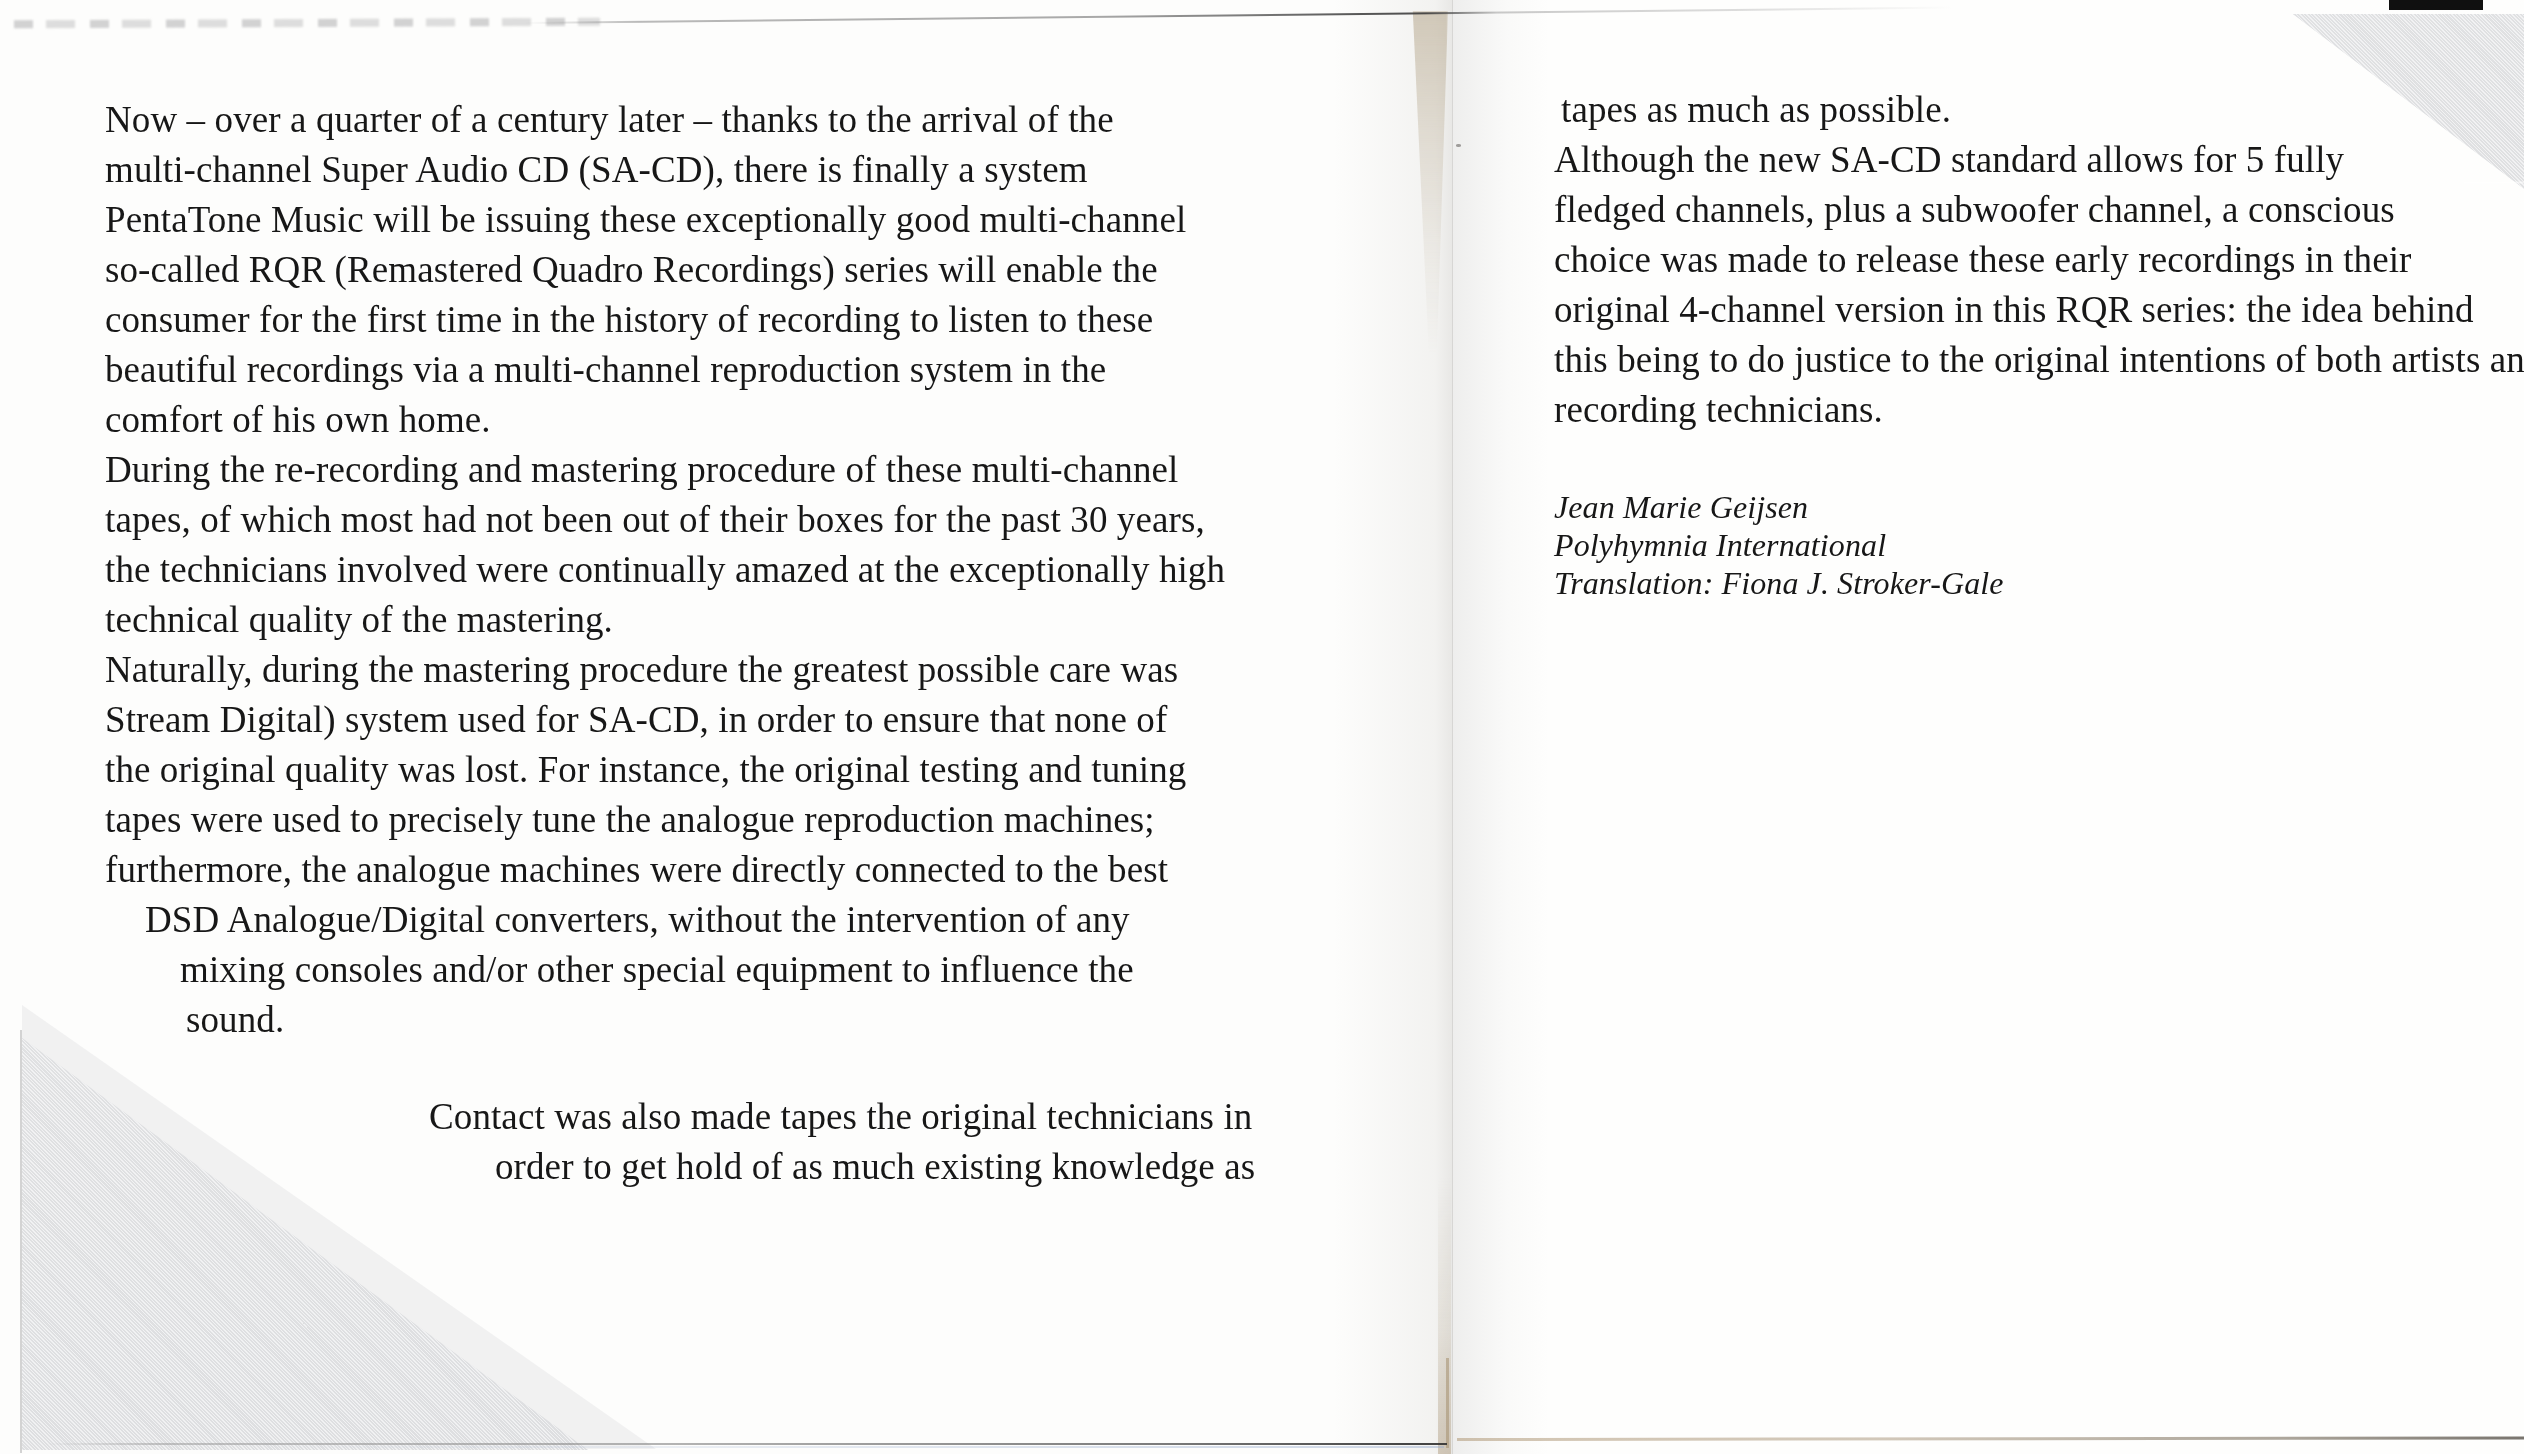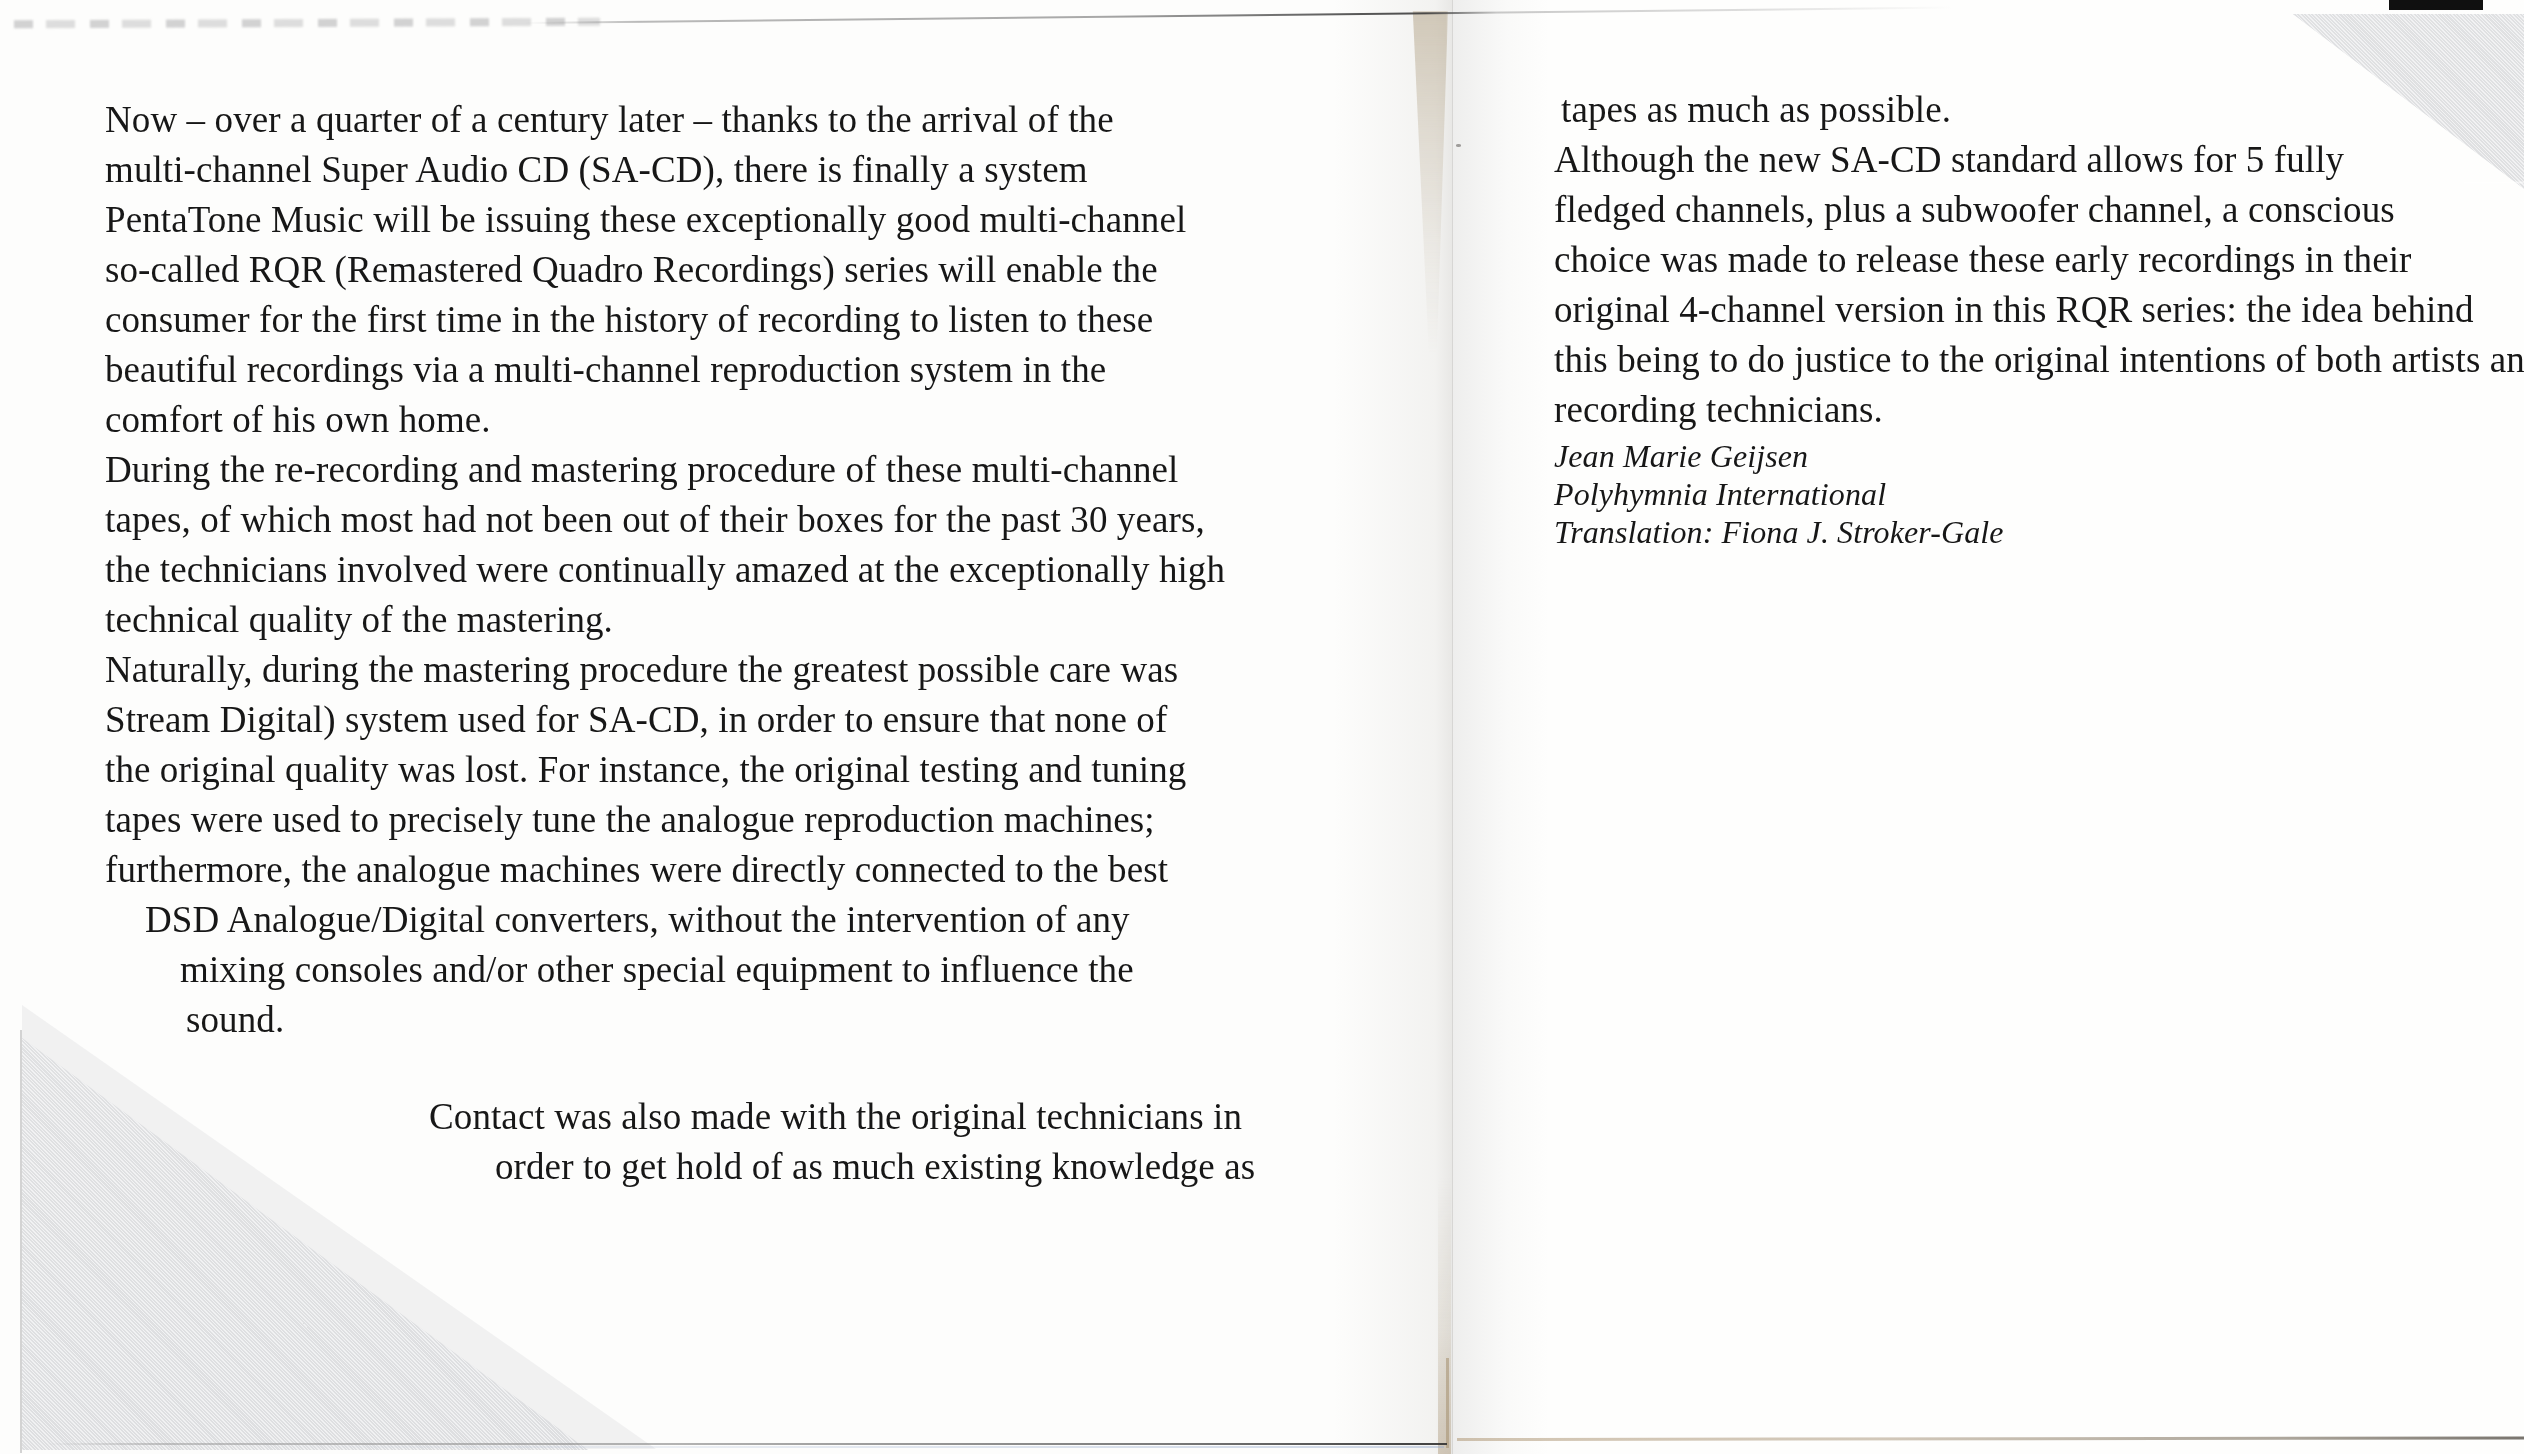--- a/index.html
+++ b/index.html
@@ -18,21 +18,21 @@
   .text-block{position:absolute;white-space:nowrap;}
   .tline{font-size:37px;line-height:50px;letter-spacing:0.1px;}
   .left-text{top:95px;left:105px;}
   .right-text{top:85px;left:1554px;}
   .l-ind1{margin-left:40px;}
   .l-ind2{margin-left:75px;}
   .l-ind3{margin-left:81px;}
   .l-contact{margin-left:324px;margin-top:47px;}
   .l-order{margin-left:390px;}
   .r-ind0{margin-left:7px;}
-  .credits{position:absolute;top:437px;left:1554px;white-space:nowrap;}
+  .credits{position:absolute;top:488px;left:1554px;white-space:nowrap;}
   .credit-line{font-style:italic;font-size:32px;line-height:38px;letter-spacing:0.1px;}
 
   
   .tri{position:absolute;background:#e4e5e7;}
   .tri-texture{
     background-image:
       repeating-linear-gradient(45deg, rgba(255,255,255,0.5) 0 1px, rgba(0,0,0,0.02) 1px 2.5px),
       linear-gradient(#e4e5e7,#e2e3e5);
   }
   .tri-top-right{
@@ -171,21 +171,21 @@
     <div class="tline">the technicians involved were continually amazed at the exceptionally high</div>
     <div class="tline">technical quality of the mastering.</div>
     <div class="tline">Naturally, during the mastering procedure the greatest possible care was</div>
     <div class="tline">Stream Digital) system used for SA-CD, in order to ensure that none of</div>
     <div class="tline">the original quality was lost. For instance, the original testing and tuning</div>
     <div class="tline">tapes were used to precisely tune the analogue reproduction machines;</div>
     <div class="tline">furthermore, the analogue machines were directly connected to the best</div>
     <div class="tline l-ind1">DSD Analogue/Digital converters, without the intervention of any</div>
     <div class="tline l-ind2">mixing consoles and/or other special equipment to influence the</div>
     <div class="tline l-ind3">sound.</div>
-    <div class="tline l-contact">Contact was also made with the original technicians in</div>
+    <div class="tline l-contact">Contact was also made tapes the original technicians in</div>
     <div class="tline l-order">order to get hold of as much existing knowledge as</div>
   </div>
 
   <div class="text-block right-text">
     <div class="tline r-ind0"> tapes as much as possible.</div>
     <div class="tline">Although the new SA-CD standard allows for 5 fully</div>
     <div class="tline">fledged channels, plus a subwoofer channel, a conscious</div>
     <div class="tline">choice was made to release these early recordings in their</div>
     <div class="tline">original 4-channel version in this RQR series: the idea behind</div>
     <div class="tline">this being to do justice to the original intentions of both artists and</div>

